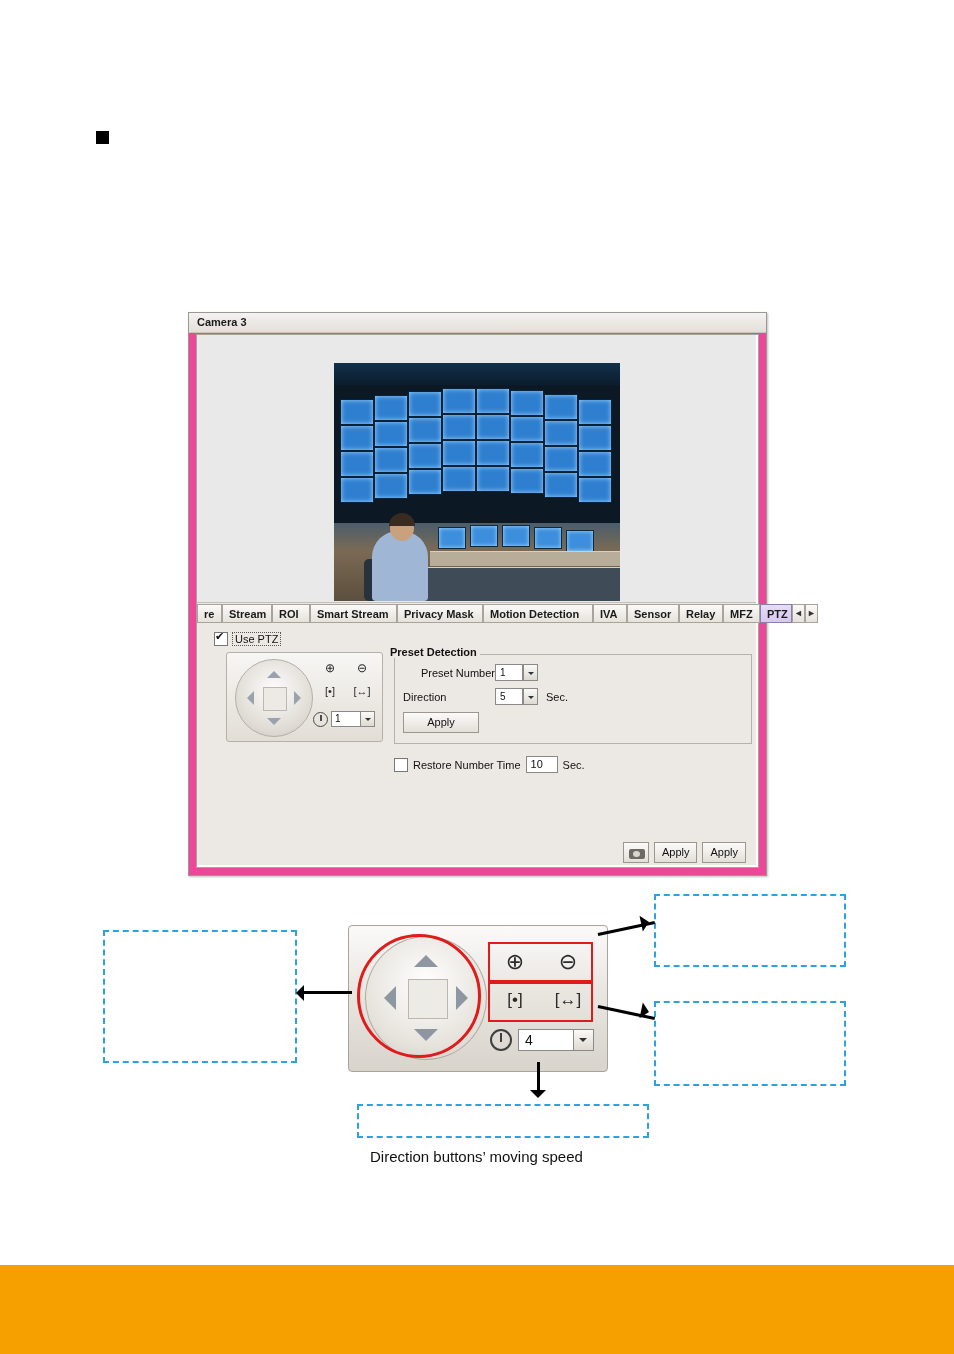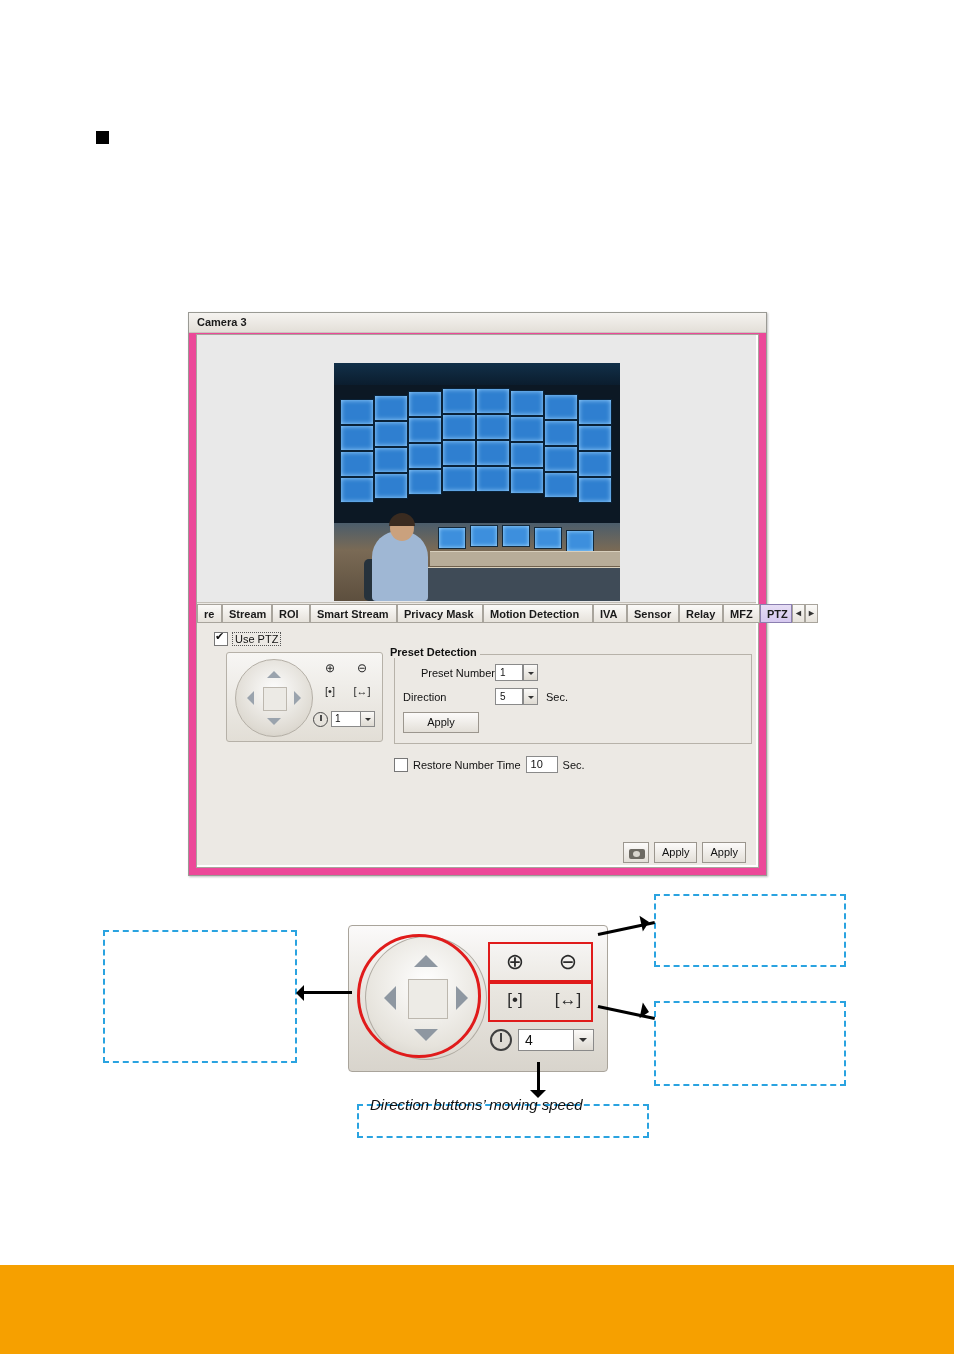--- a/index.html
+++ b/index.html
@@ -723,21 +723,21 @@
 <div class="callout-box" style="left:103px; top:930px; width:194px; height:133px;"></div>
 <div class="callout-text" style="left:115px; top:988px;"></div>
 
 <div class="callout-box" style="left:654px; top:894px; width:192px; height:73px;"></div>
 <div class="callout-text" style="left:666px; top:922px;"></div>
 
 <div class="callout-box" style="left:654px; top:1001px; width:192px; height:85px;"></div>
 <div class="callout-text" style="left:666px; top:1036px;"></div>
 
 <div class="callout-box" style="left:357px; top:1104px; width:292px; height:34px;"></div>
-<div class="callout-text" style="left:370px; top:1096px;font-style:italic;">Direction buttons’ moving speed</div>
+<div class="callout-text" style="left:370px; top:1148px;">Direction buttons’ moving speed</div>
 
 <div class="big-pad">
   <div class="big-dpad">
     <span class="barrow up"></span>
     <span class="barrow down"></span>
     <span class="barrow left"></span>
     <span class="barrow right"></span>
     <span class="bcenter"></span>
   </div>
 </div>

